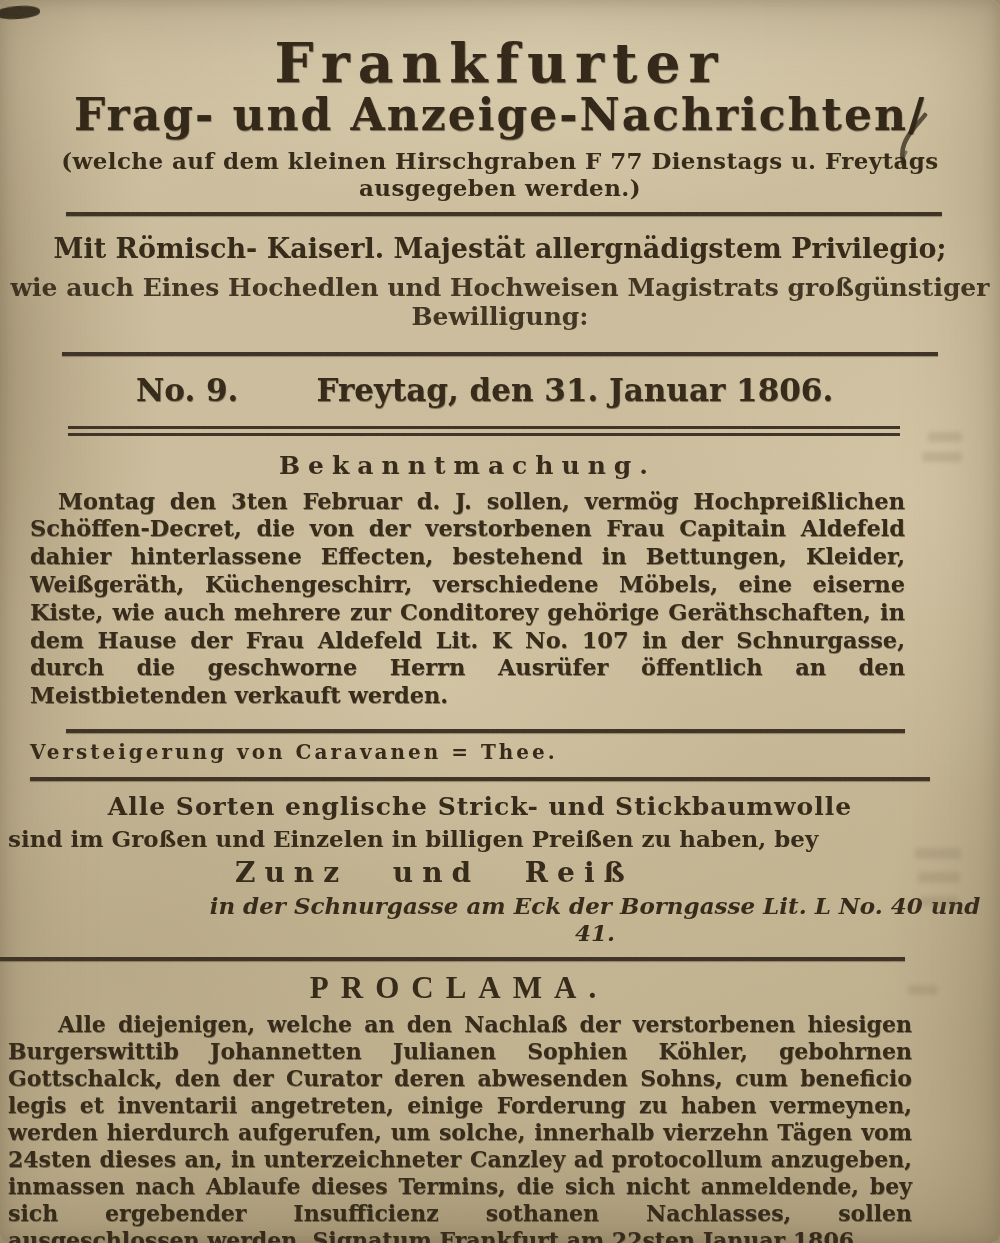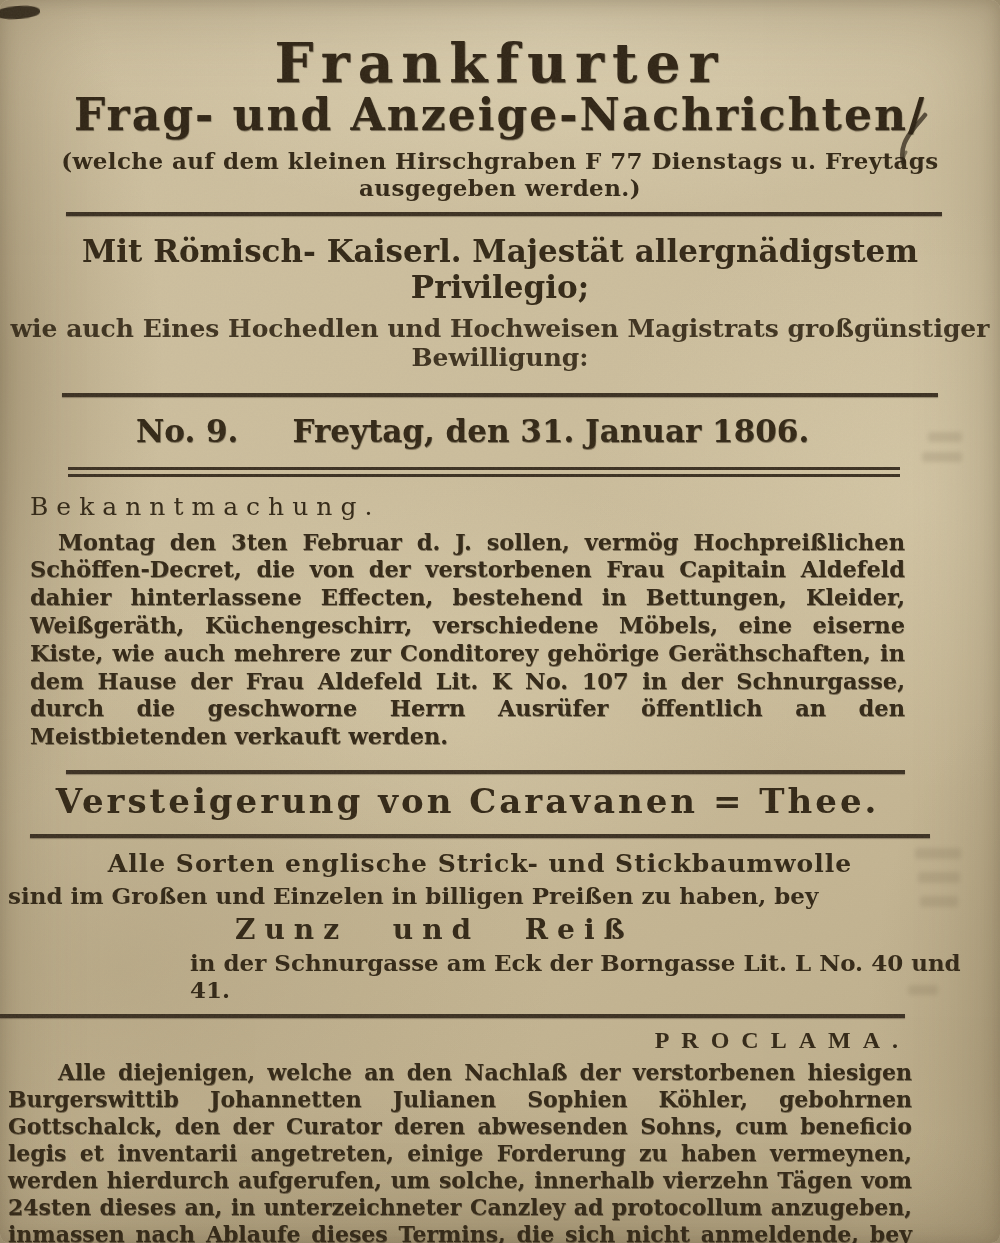--- a/index.html
+++ b/index.html
@@ -25,41 +25,41 @@
   .grain{position:absolute;left:0;top:0;opacity:.55;pointer-events:none;}
   .ink{color:#2f2415;}
   .masthead{text-align:center;}
   .title1{padding-top:34px;font-size:55px;font-weight:700;line-height:1.04;letter-spacing:8px;
           text-shadow:0.6px 0.7px 0.8px rgba(35,25,12,0.55);}
   .title2{font-size:44px;font-weight:700;line-height:1.08;letter-spacing:2px;
           text-shadow:0.6px 0.8px 0.9px rgba(35,25,12,0.55);}
   .subtitle{font-size:23px;font-weight:700;margin-top:8px;letter-spacing:0.4px;}
   .rule{background:#3b3022;box-shadow:0 1px 1px rgba(59,48,34,0.4);}
   .rule-a{height:4px;margin:11px 58px 0 66px;}
-  .priv1{font-size:31px;font-weight:700;text-align:center;margin-top:17px;}
+  .priv1{font-size:27px;font-weight:700;text-align:center;margin-top:17px;}
   .priv2{font-size:25px;font-weight:700;text-align:center;margin-top:9px;opacity:.92;}
   .rule-b{height:4px;margin:21px 62px 0 62px;}
-  .dateline{display:flex;margin:16px 0 12px 136px;gap:54px;font-size:31px;font-weight:700;
+  .dateline{display:flex;margin:16px 0 12px 136px;gap:78px;font-size:31px;font-weight:700;
             text-shadow:0.5px 0.6px 0.7px rgba(35,25,12,0.5);}
   .rule-double{margin:18px 100px 0 68px;border-top:3px solid #3b3022;border-bottom:3px solid #3b3022;height:4px;}
-  .h-bek{font-size:25px;font-weight:400;letter-spacing:8px;text-align:left;margin:15px 95px 0 30px;}
+  .h-bek{font-size:25px;font-weight:700;letter-spacing:8px;text-align:center;margin:15px 95px 0 30px;}
   .para{font-size:22.5px;font-weight:700;line-height:1.235;text-align:justify;
         margin:8px 95px 0 30px;text-indent:28px;
         text-shadow:0.4px 0.5px 0.6px rgba(35,25,12,0.45);}
   .rule-c{height:4px;margin:19px 95px 0 66px;}
-  .h-ver{font-size:34px;font-weight:700;letter-spacing:3px;text-align:center;margin:7px 95px 0 30px;}
+  .h-ver{font-size:20px;font-weight:700;letter-spacing:3px;text-align:left;margin:7px 95px 0 30px;}
   .rule-d{height:4px;margin:13px 70px 0 30px;}
   .cotton1{font-size:25px;font-weight:700;text-align:center;margin:11px 60px 0 0;letter-spacing:1px;padding-left:20px;}
   .cotton2{font-size:23px;font-weight:700;margin:4px 0 0 8px;}
   .vendor{font-size:28px;font-weight:700;letter-spacing:9px;word-spacing:26px;
           margin:4px 0 0 235px;}
-  .address{font-size:23px;font-weight:700;margin:3px 0 0 190px;}
+  .address{font-size:23px;font-weight:700;text-align:center;margin:3px 0 0 190px;font-style:italic;}
   .rule-e{height:4px;margin:11px 95px 0 0;}
-  .h-proc{font-family:"Liberation Serif",serif;font-size:24px;font-weight:700;letter-spacing:12px;
-          text-align:right;margin:9px 90px 0 8px;}
+  .h-proc{font-family:"Liberation Serif",serif;font-size:31px;font-weight:700;letter-spacing:12px;
+          text-align:center;margin:9px 90px 0 8px;}
   .para3{font-size:22px;font-weight:700;line-height:1.23;text-align:justify;
          margin:5px 88px 0 8px;text-indent:50px;
          text-shadow:0.4px 0.5px 0.6px rgba(35,25,12,0.45);}
   .smudge-tl{position:absolute;left:-4px;top:6px;width:44px;height:13px;background:#241c10;
              border-radius:45%;transform:rotate(-4deg);opacity:.85;filter:blur(0.7px);}
   .smudge-tr{position:absolute;left:897px;top:112px;opacity:.85;}
   .ghost{position:absolute;background:#6f614a;filter:blur(2.2px);opacity:.18;border-radius:3px;}
   .g1{left:928px;top:432px;width:34px;height:10px;}
   .g2{left:922px;top:452px;width:40px;height:10px;}
   .g3{left:915px;top:848px;width:46px;height:11px;}

